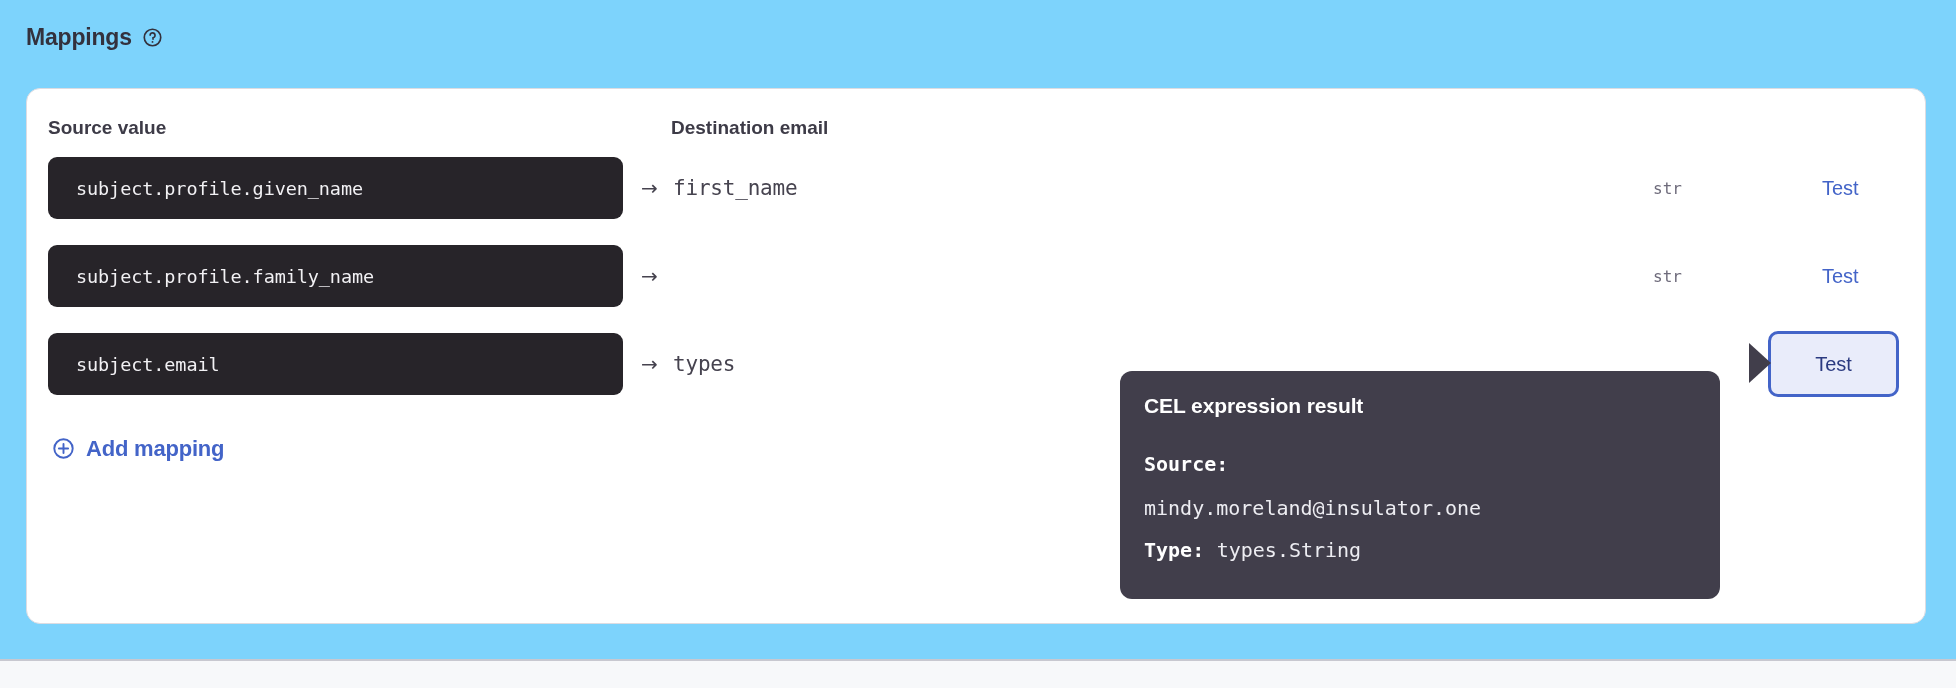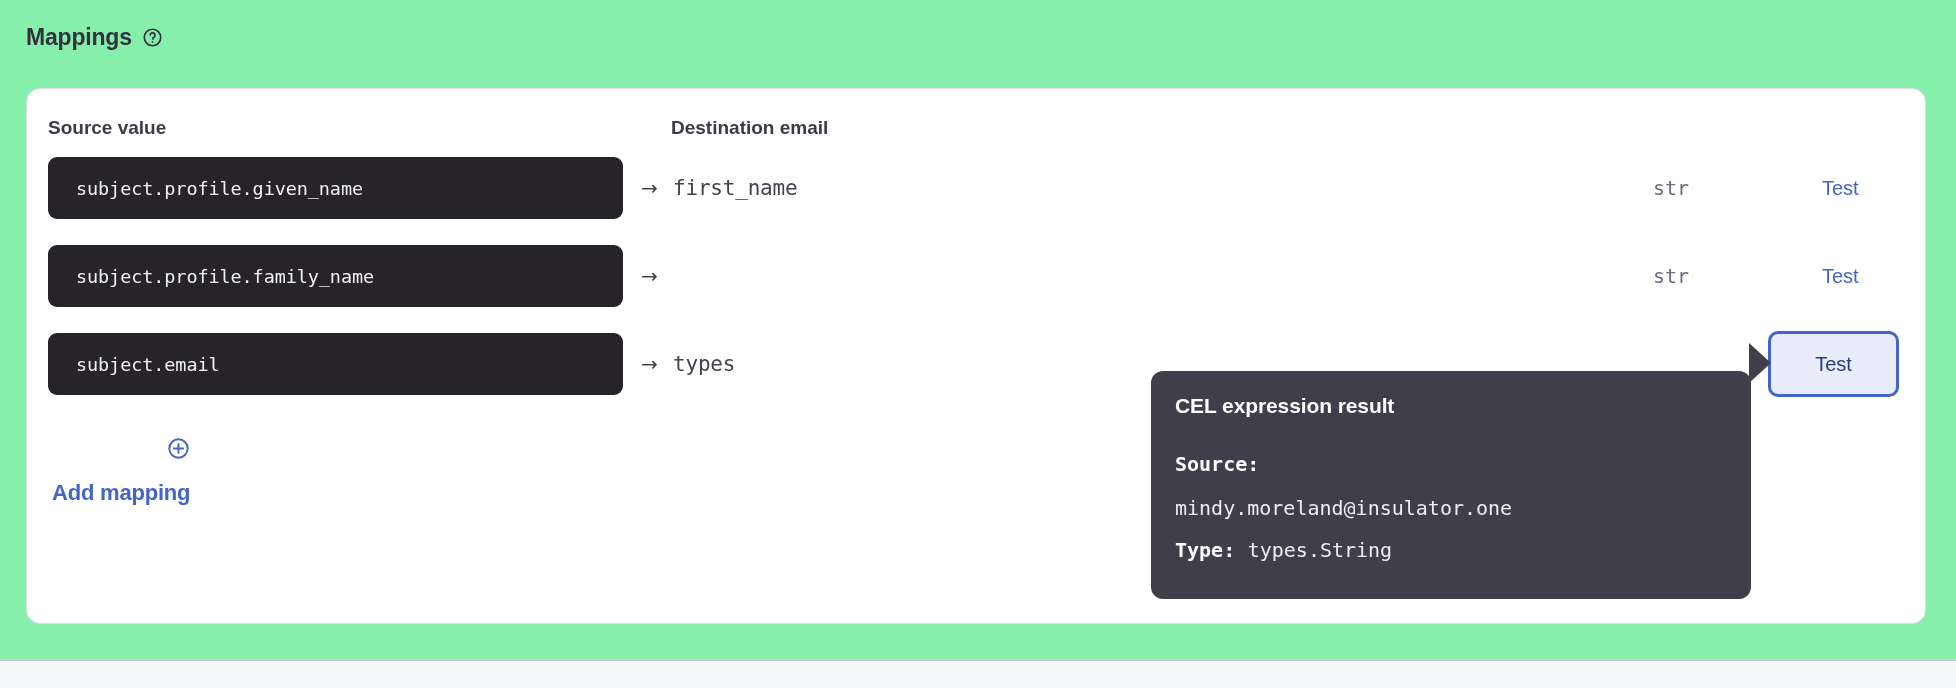--- a/index.html
+++ b/index.html
@@ -13,21 +13,21 @@
     font-family: "Liberation Sans", sans-serif;
     color: #33313d;
     overflow: hidden;
     position: relative;
   }
 
   .page {
     position: relative;
     width: 1956px;
     height: 688px;
-    background: #86efac;
+    background: #7dd3fc;
   }
 
   
   .section-head {
     position: absolute;
     left: 26px;
     top: 26px;
     display: flex;
     align-items: center;
     gap: 10px;
@@ -128,21 +128,21 @@
   }
 
   .type-label {
     position: absolute;
     left: 1653px;
     top: 0;
     height: 62px;
     display: flex;
     align-items: center;
     font-family: "DejaVu Sans Mono", monospace;
-    font-size: 20px;
+    font-size: 16px;
     color: #6e6b7b;
   }
 
   .test-link {
     position: absolute;
     left: 1822px;
     top: 0;
     height: 62px;
     display: flex;
     align-items: center;
@@ -177,47 +177,46 @@
     cursor: pointer;
     z-index: 5;
   }
 
   
   .add-mapping {
     position: absolute;
     left: 52px;
     top: 437px;
     display: flex;
-    align-items: flex-end;
-    gap: 22px;
+    align-items: center;
+    gap: 11px;
     color: #4364c8;
     cursor: pointer;
     background: none;
     border: none;
     padding: 0;
     font-family: "Liberation Sans", sans-serif;
-    flex-direction: column;
   }
   .add-mapping-icon {
     width: 23px;
     height: 23px;
     display: block;
     color: #4364c8;
   }
   .add-mapping-label {
     font-size: 22px;
     font-weight: bold;
     letter-spacing: -0.2px;
     line-height: 1;
   }
 
   
   .tooltip {
     position: absolute;
-    left: 1151px;
+    left: 1120px;
     top: 371px;
     width: 600px;
     height: 228px;
     box-sizing: border-box;
     background: #413e4b;
     border-radius: 12px;
     padding: 24px 24px 20px 24px;
     color: #ffffff;
     z-index: 10;
   }

